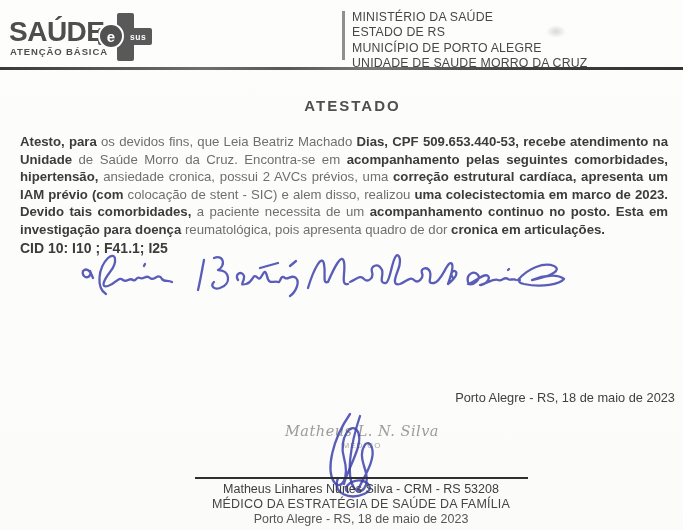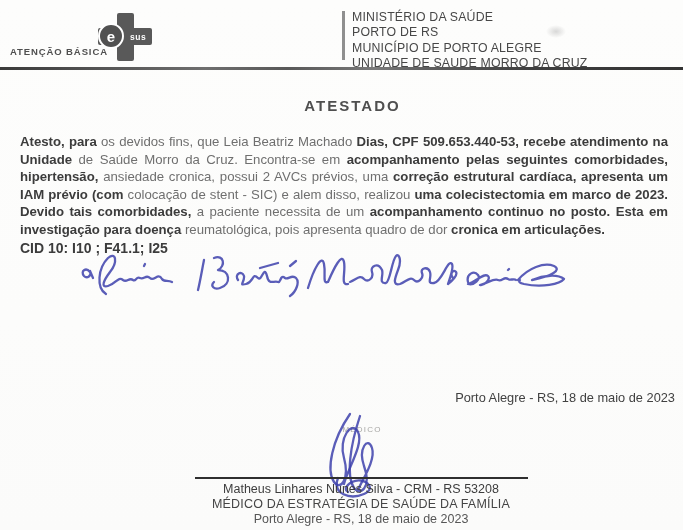--- a/index.html
+++ b/index.html
@@ -70,33 +70,34 @@
   .footer { position:absolute; left:178px; top:482px; width:366px; text-align:center; line-height:15px; }
   .footer-doctor { font-size:12.5px; font-weight:400; color:#3d3d3d; }
   .footer-role { font-size:12.5px; color:#454545; letter-spacing:0.2px; }
   .footer-date { font-size:12.5px; color:#565656; }
 </style>
 </head>
 <body>
 
 <div class="page">
 
+  <div class="logo-primary">SAÚDE</div>
   <div class="logo-secondary">ATENÇÃO BÁSICA</div>
 
   <div class="esus">
     <div class="esus-v"></div>
     <div class="esus-h"></div>
     <div class="esus-sus">sus</div>
     <div class="esus-circle">e</div>
   </div>
 
   <div class="hdr-vbar"></div>
   <div class="org-block">
     <div>MINISTÉRIO DA SAÚDE</div>
-    <div>PORTO DE RS</div>
+    <div>ESTADO DE RS</div>
     <div>MUNICÍPIO DE PORTO ALEGRE</div>
     <div>UNIDADE DE SAUDE MORRO DA CRUZ</div>
   </div>
 
   <div class="smudge"></div>
   <div class="hdr-rule"></div>
 
   <div class="doc-title">ATESTADO</div>
 
   <div class="body-text"><span class="seg-b">Atesto, para </span><span class="seg-n">os devidos fins, que Leia Beatriz Machado </span><span class="seg-b">Dias, CPF 509.653.440-53, recebe atendimento na Unidade </span><span class="seg-n">de Saúde Morro da Cruz. Encontra-se em </span><span class="seg-b">acompanhamento pelas seguintes comorbidades, hipertensão, </span><span class="seg-n">ansiedade cronica, possui 2 AVCs prévios, uma </span><span class="seg-b">correção estrutural cardíaca, apresenta um IAM prévio (com </span><span class="seg-n">colocação de stent - SIC) e alem disso, realizou </span><span class="seg-b">uma colecistectomia em marco de 2023. Devido tais comorbidades, </span><span class="seg-n">a paciente necessita de um </span><span class="seg-b">acompanhamento continuo no posto. Esta em investigação para doença </span><span class="seg-n">reumatológica, pois apresenta quadro de dor </span><span class="seg-b">cronica em articulações.</span></div>
@@ -114,20 +115,21 @@
     <path class="ink" d="M236,44 C242,24 250,10 252,20 C254,30 250,40 256,38 C262,24 270,8 272,18 C274,28 268,42 276,40"></path>
     <path class="ink" d="M278,38 C284,36 288,30 292,35 C296,39 302,34 300,28 C298,22 306,18 310,26 C312,31 306,40 314,39 C318,38 320,16 324,12 C327,9 330,16 326,26 C323,34 320,42 328,40 C334,38 338,32 342,36 C346,40 352,34 350,29 C348,24 356,22 358,28 C360,34 354,40 362,39 C370,38 376,14 380,20 C382,24 378,34 376,40 C380,37 386,31 384,28 C382,25 377,29 381,34"></path>
     <path class="ink" d="M396,38 C394,30 402,26 406,31 C409,35 402,42 396,40 C404,38 412,28 416,32 C419,35 412,42 408,41 C416,39 422,34 426,36 C430,38 432,32 436,35 C438,37 442,34 444,36"></path>
     <path class="ink" d="M436,26 L437,25"></path>
     <path class="ink" d="M446,36 C456,24 472,18 482,22 C490,26 480,32 460,36 C472,31 486,30 492,35 C488,40 470,44 452,40 C448,39 446,38 448,36"></path>
   </svg>
 
   <div class="place-date">Porto Alegre - RS, 18 de maio de 2023</div>
 
   <div class="stamp">
+    <div class="stamp-name">Matheus L. N. Silva</div>
     <div class="stamp-role">MÉDICO</div>
   </div>
 
   <svg class="sig-doctor" viewBox="0 0 130 86" aria-label="Matheus L. N. Silva">
     <path class="ink" d="M52,2 C34,28 28,58 36,70 C42,79 52,68 46,46 C40,26 54,8 60,20 C66,32 50,56 46,72"></path>
     <path class="ink" d="M62,4 C52,34 48,64 56,76 C62,84 74,76 66,54 C60,36 70,24 74,36 C78,48 64,68 60,78"></path>
     <path class="ink" d="M40,66 C34,82 52,88 66,82 C80,76 66,64 54,70 C48,73 46,78 50,80"></path>
   </svg>
 
   <div class="sig-rule"></div>

